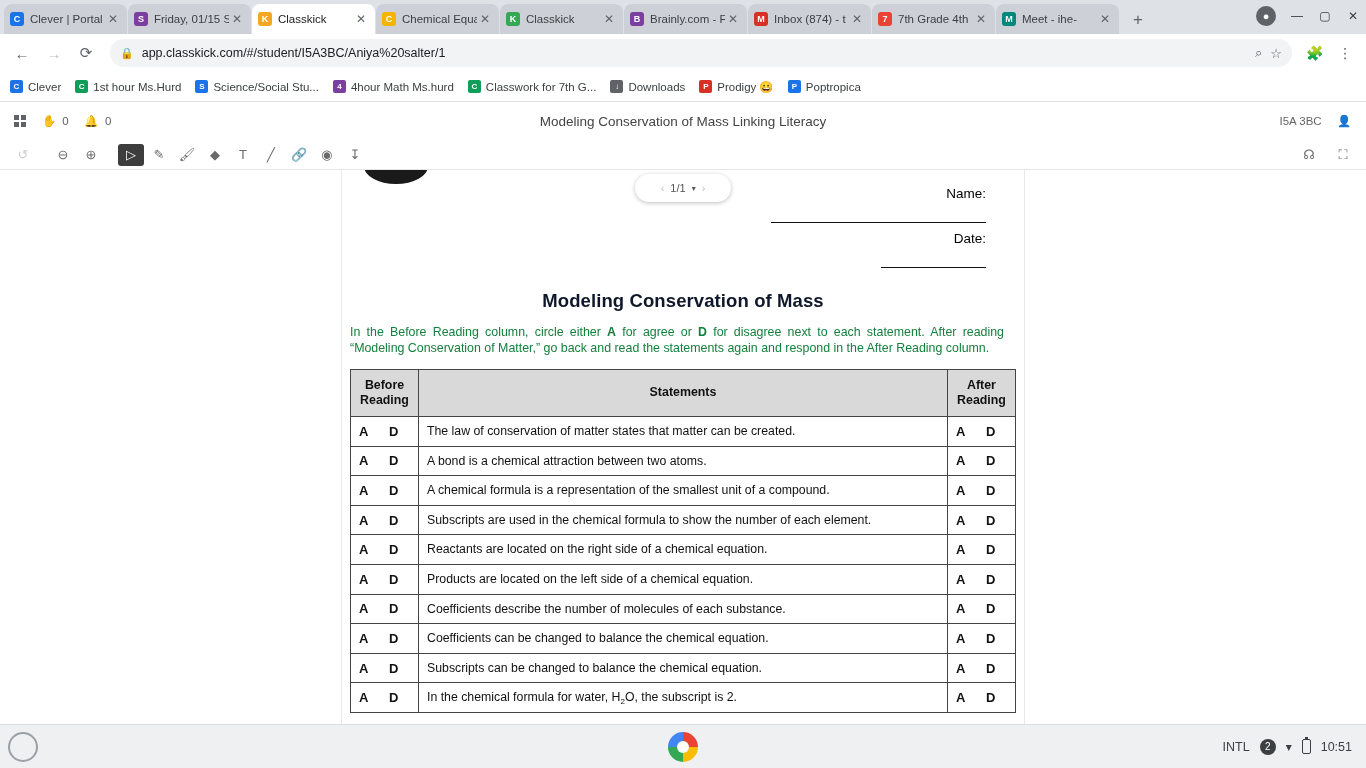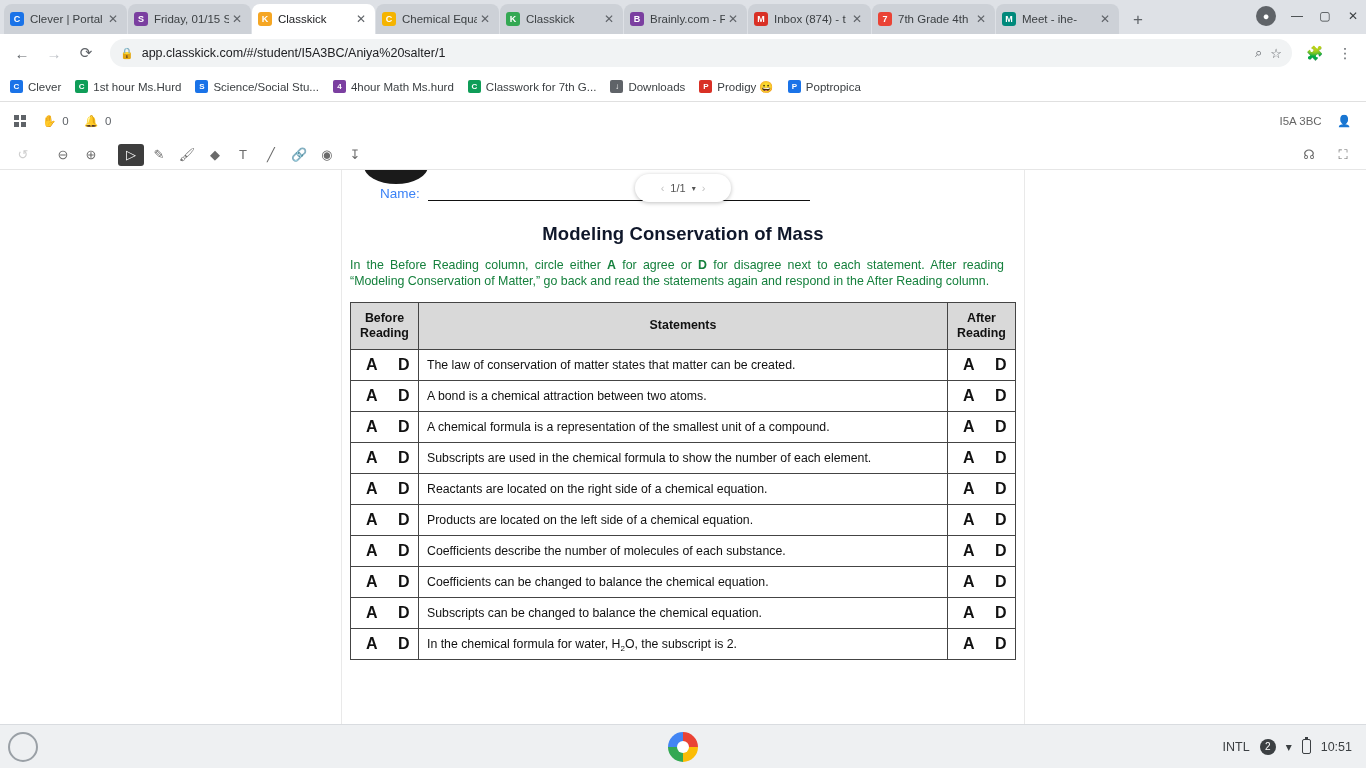--- a/index.html
+++ b/index.html
@@ -241,22 +241,23 @@
     z-index: 5;
   }
   .page-nav .arrow { color: #c2c2c2; font-size: 11px; }
   .page-nav .caret { font-size: 8px; color: #555; }
 
   .name-row {
     display: flex;
     align-items: flex-end;
     padding: 16px 30px 0 30px;
     font-size: 13px;
-    color: #3b82f6;
+    color: #000000;
     gap: 8px;
+    flex-direction: column;
   }
   .name-label { font-size: 13.5px; }
   .blank-line {
     border-bottom: 1px solid #111;
     height: 14px;
   }
   .blank-name { width: 215px; }
   .blank-date { width: 105px; }
   .date-label { margin-left: 14px; font-size: 13.5px; }
 
@@ -302,23 +303,23 @@
   table.wk thead th {
     background: #d9d9d9;
     font-weight: bold;
     text-align: center;
     font-size: 12.4px;
     line-height: 1.22;
     padding: 8px 4px;
   }
   .col-ad { width: 68px; }
   .ad-cell {
-    text-align: right;
+    text-align: left;
     font-weight: bold;
-    font-size: 16px;
+    font-size: 13px;
     letter-spacing: 0.5px;
   }
   .ad-cell span { display: inline-block; }
   .ad-cell .a { margin-right: 20px; }
   .stmt { font-size: 12.3px; line-height: 1.35; }
   sub { font-size: 8px; vertical-align: baseline; position: relative; top: 3px; }
 
   
   .shelf {
     height: 44px;
@@ -492,20 +493,21 @@
           </div>
         <div class="hdr-count">
           <span>✋</span>
           <span>0</span>
         </div>
         <div class="hdr-count">
           <span>🔔</span>
           <span>0</span>
         </div>
       </div>
+      <div class="app-title">Modeling Conservation of Mass Linking Literacy</div>
       <div class="right">
         <span>I5A 3BC</span>
         <span>👤</span>
       </div>
     </div>
 
     <div class="app-toolbar">
       <div class="tool disabled">↺</div>
       <div class="tool-sep"></div>
       <div class="tool">⊖</div>

